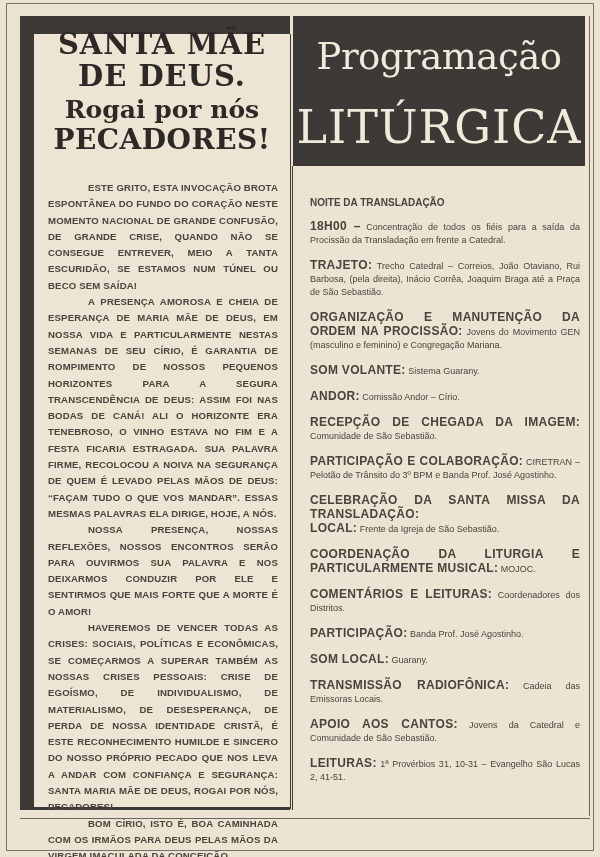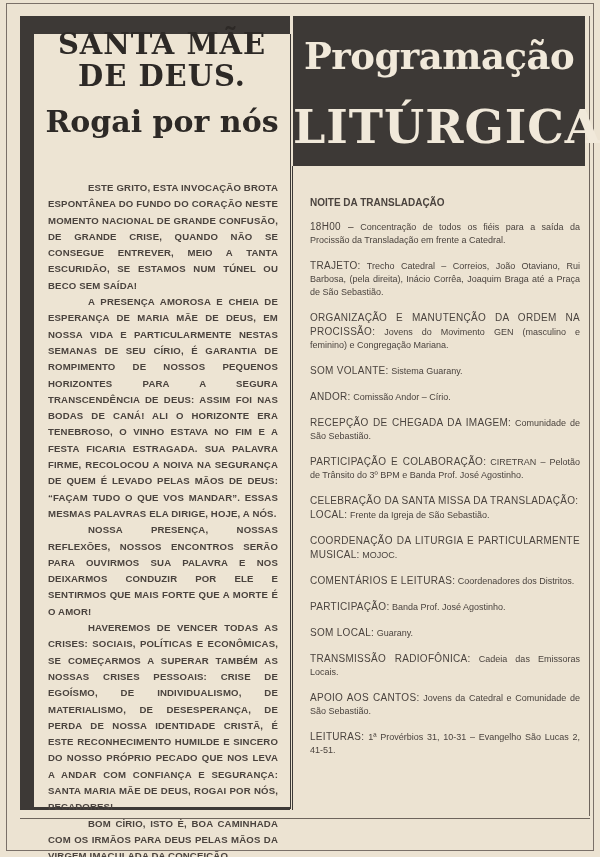--- a/index.html
+++ b/index.html
@@ -32,40 +32,40 @@
     position:absolute; left:34px; top:24px; width:256px;
     text-align:center;
     font-family:"DejaVu Serif", serif;
     font-weight:bold;
     color:#2d2926;
     line-height:1;
   }
   .headline div { white-space:nowrap; }
   .hl-1 { font-size:29px; letter-spacing:1px; margin-top:6px; transform:scaleY(1.05); }
   .hl-2 { font-size:29px; letter-spacing:1px; margin-top:3px; }
-  .hl-3 { font-size:30px; margin-top:16px; }
+  .hl-3 { font-size:25px; margin-top:6px; }
   .hl-4 { font-size:28px; margin-top:4px; letter-spacing:0.5px; }
 
   .article {
     position:absolute; left:48px; top:180px; width:230px;
     font-size:9.6px; font-weight:bold; line-height:16.3px;
     text-align:justify; color:#4a433e;
     letter-spacing:0.15px;
   }
   .article p { margin:0; text-indent:40px; }
 
   
   .banner {
     position:absolute; left:293px; top:16px; width:292px; height:150px;
     background:#3d3936;
   }
   .banner-title {
     position:absolute; left:0; width:100%;
     text-align:center; color:#f1e9da;
-    font-family:"DejaVu Serif", serif; font-weight:bold;
+    font-family:"DejaVu Serif", serif; font-weight:normal;
     line-height:1;
   }
   .banner-t1 { top:22px; font-size:37px; letter-spacing:-0.5px; }
   .banner-t2 { top:88px; font-size:46px; letter-spacing:1px; }
   .right-divider {
     position:absolute; left:292px; top:166px; width:1px; height:644px;
     background:#3d3936;
   }
   .right-frame-line {
     position:absolute; left:589px; top:16px; width:1px; height:800px;
@@ -73,38 +73,39 @@
   }
   .program {
     position:absolute; left:310px; top:196px; width:270px;
     font-size:9px; line-height:13px; color:#4a433e;
     text-align:justify;
   }
   .program .date {
     font-weight:bold; font-size:10px; line-height:13.5px; margin-bottom:10px;
   }
   .program .item { margin:0 0 12px 0; }
-  .program .lbl { font-weight:normal; font-size:10px; letter-spacing:0.3px; }
+  .program .lbl { font-weight:bold; font-size:12px; letter-spacing:0.3px; }
   .bottom-rule {
     position:absolute; left:20px; top:818px; width:570px; height:1px; background:#6d645c;
   }
 </style>
 </head>
 <body>
 
 <div class="page-frame"></div>
 <div class="right-frame-line"></div>
 
 <div class="left-box"></div>
 <div class="left-inner"></div>
 
 <div class="headline">
   <div class="hl-1">SANTA MÃE</div>
   <div class="hl-2">DE DEUS.</div>
   <div class="hl-3">Rogai por nós</div>
+  <div class="hl-4">PECADORES!</div>
 </div>
 
 <div class="article">
   <p>ESTE GRITO, ESTA INVOCAÇÃO BROTA ESPONTÂNEA DO FUNDO DO CORAÇÃO NESTE MOMENTO NACIONAL DE GRANDE CONFUSÃO, DE GRANDE CRISE, QUANDO NÃO SE CONSEGUE ENTREVER, MEIO A TANTA ESCURIDÃO, SE ESTAMOS NUM TÚNEL OU BECO SEM SAÍDA!</p>
   <p>A PRESENÇA AMOROSA E CHEIA DE ESPERANÇA DE MARIA MÃE DE DEUS, EM NOSSA VIDA E PARTICULARMENTE NESTAS SEMANAS DE SEU CÍRIO, É GARANTIA DE ROMPIMENTO DE NOSSOS PEQUENOS HORIZONTES PARA A SEGURA TRANSCENDÊNCIA DE DEUS: ASSIM FOI NAS BODAS DE CANÁ! ALI O HORIZONTE ERA TENEBROSO, O VINHO ESTAVA NO FIM E A FESTA FICARIA ESTRAGADA. SUA PALAVRA FIRME, RECOLOCOU A NOIVA NA SEGURANÇA DE QUEM É LEVADO PELAS MÃOS DE DEUS: “FAÇAM TUDO O QUE VOS MANDAR”. ESSAS MESMAS PALAVRAS ELA DIRIGE, HOJE, A NÓS.</p>
   <p>NOSSA PRESENÇA, NOSSAS REFLEXÕES, NOSSOS ENCONTROS SERÃO PARA OUVIRMOS SUA PALAVRA E NOS DEIXARMOS CONDUZIR POR ELE E SENTIRMOS QUE MAIS FORTE QUE A MORTE É O AMOR!</p>
   <p>HAVEREMOS DE VENCER TODAS AS CRISES: SOCIAIS, POLÍTICAS E ECONÔMICAS, SE COMEÇARMOS A SUPERAR TAMBÉM AS NOSSAS CRISES PESSOAIS: CRISE DE EGOÍSMO, DE INDIVIDUALISMO, DE MATERIALISMO, DE DESESPERANÇA, DE PERDA DE NOSSA IDENTIDADE CRISTÃ, É ESTE RECONHECIMENTO HUMILDE E SINCERO DO NOSSO PRÓPRIO PECADO QUE NOS LEVA A ANDAR COM CONFIANÇA E SEGURANÇA: SANTA MARIA MÃE DE DEUS, ROGAI POR NÓS, PECADORES!</p>
   <p>BOM CÍRIO, ISTO É, BOA CAMINHADA COM OS IRMÃOS PARA DEUS PELAS MÃOS DA VIRGEM IMACULADA DA CONCEIÇÃO.</p>
 </div>
 

